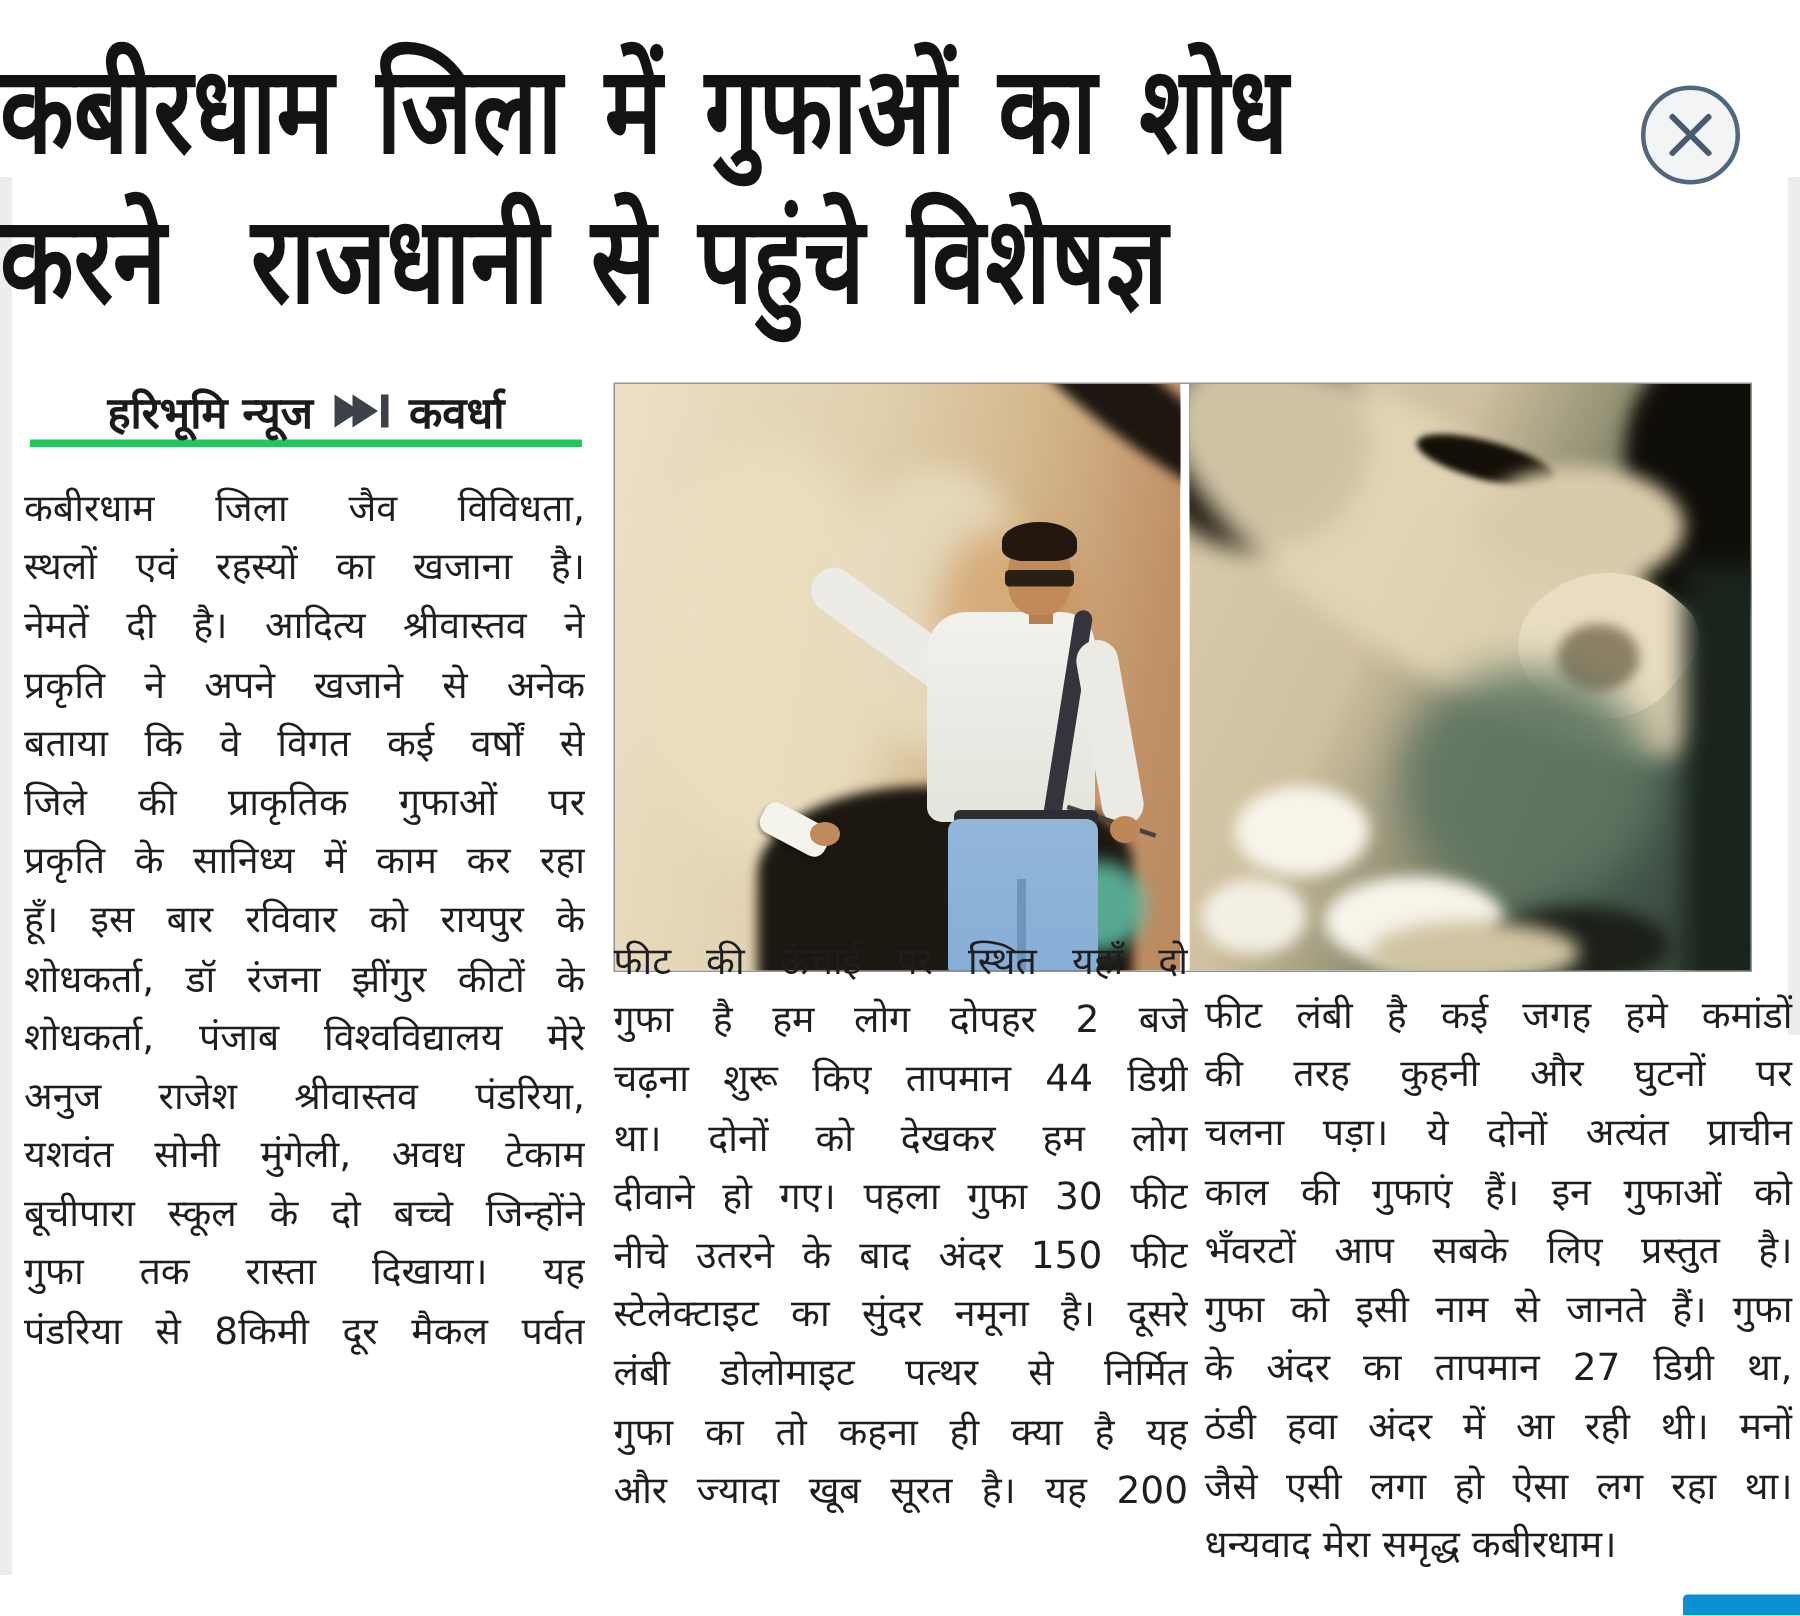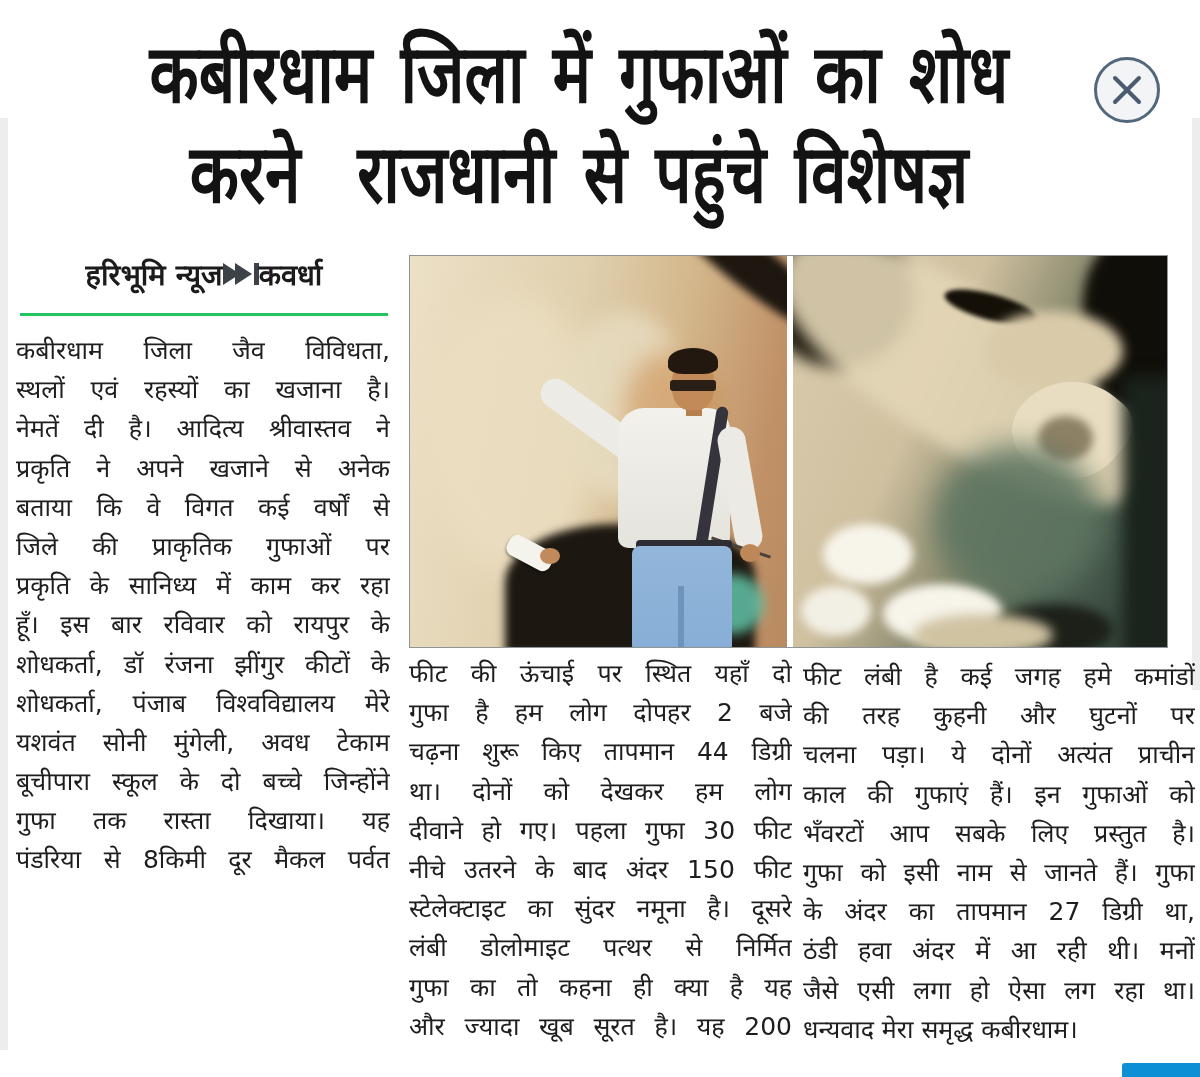--- a/index.html
+++ b/index.html
@@ -5,47 +5,47 @@
   *{margin:0;padding:0;box-sizing:border-box}
   html,body{width:1200px;height:1077px;background:#fff;overflow:hidden;
     font-family:"DejaVu Sans",sans-serif}
   .page{position:relative;width:1200px;height:1077px;background:#ffffff}
 
   .edge{position:absolute;background:#ededed}
   .edge.left{left:0;top:118px;width:8px;height:932px}
   .edge.right{right:0;top:118px;width:8px;height:572px}
 
   
-  .headline{position:absolute;top:26px;left:0;width:1158px;text-align:center;
+  .headline{position:absolute;top:26px;left:0;width:1158px;
     color:#131313;font-weight:bold}
   .hl-line{height:100px;line-height:100px;font-size:64px;white-space:pre;
     word-spacing:6px;transform:scaleY(1.26);transform-origin:50% 55%}
 
   
   .close-btn{position:absolute;left:1094px;top:57px;width:66px;height:66px;
     border-radius:50%;border:3px solid #53677c;background:rgba(241,243,245,.93);
     display:flex;align-items:center;justify-content:center;cursor:pointer;padding:0}
 
   
   .byline{position:absolute;left:20px;top:254px;width:368px;
-    border-bottom:3px solid #22c55e;padding-bottom:20px;
-    display:flex;align-items:center;justify-content:center;
+    border-bottom:5px solid #22c55e;padding-bottom:0;
+    display:flex;align-items:center;justify-content:center;gap:14px;
     font-size:29px;font-weight:bold;color:#1b1b1b}
   .ff{display:flex;align-items:center}
   .ff .tri{width:0;height:0;border-top:11px solid transparent;
     border-bottom:11px solid transparent;border-left:17px solid #3c4247}
   .ff .tri+.tri{margin-left:-5px}
   .ff .bar{width:5px;height:22px;background:#3c4247;margin-left:2px}
 
   
   .col{position:absolute;color:#1e1e1e;font-size:25px}
   .col .line{height:39.2px;line-height:39.2px;text-align:justify;
     text-align-last:justify;overflow:hidden;white-space:nowrap}
-  .col1{left:16px;top:331px;width:374px}
-  .col2{left:409px;top:654px;width:383px}
+  .col1{left:16px;top:319px;width:374px}
+  .col2{left:409px;top:621px;width:383px}
   .col3{left:803px;top:657px;width:392px}
   .col3 .line:last-child{text-align-last:left}
 
   
   .photo-block{position:absolute;left:409px;top:255px;width:759px;height:393px;
     border:1px solid #8f9499;background:#fff;display:flex}
   .photo{position:relative;overflow:hidden;height:100%}
   .photo-left{width:377px}
   .photo-gap{width:6px;background:#fff}
   .photo-right{flex:1}
@@ -132,20 +132,21 @@
       <div class="line">कबीरधाम जिला जैव विविधता,</div>
       <div class="line">स्थलों एवं रहस्यों का खजाना है।</div>
       <div class="line">नेमतें दी है। आदित्य श्रीवास्तव ने</div>
       <div class="line">प्रकृति ने अपने खजाने से अनेक</div>
       <div class="line">बताया कि वे विगत कई वर्षों से</div>
       <div class="line">जिले की प्राकृतिक गुफाओं पर</div>
       <div class="line">प्रकृति के सानिध्य में काम कर रहा</div>
       <div class="line">हूँ। इस बार रविवार को रायपुर के</div>
       <div class="line">शोधकर्ता, डॉ रंजना झींगुर कीटों के</div>
       <div class="line">शोधकर्ता, पंजाब विश्वविद्यालय मेरे</div>
+      <div class="line">अनुज राजेश श्रीवास्तव पंडरिया,</div>
       <div class="line">यशवंत सोनी मुंगेली, अवध टेकाम</div>
       <div class="line">बूचीपारा स्कूल के दो बच्चे जिन्होंने</div>
       <div class="line">गुफा तक रास्ता दिखाया। यह</div>
       <div class="line">पंडरिया से 8किमी दूर मैकल पर्वत</div>
     </div>
 
   <div class="photo-block">
     <div class="photo photo-left">
       <div class="blob wall-base"></div>
       <div class="blob wall-light"></div>

